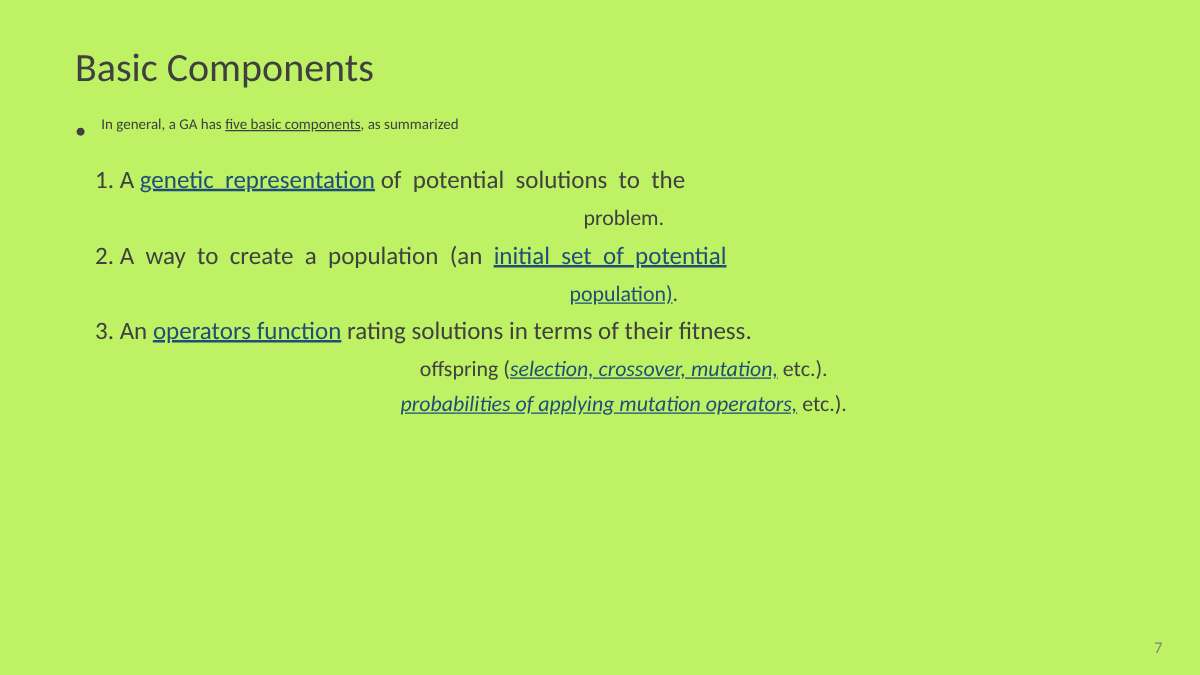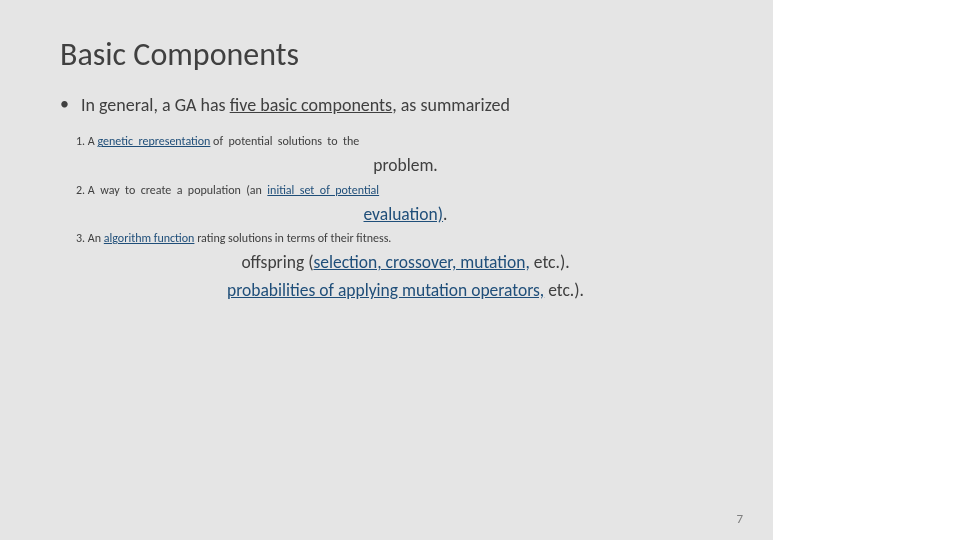--- a/index.html
+++ b/index.html
@@ -10,23 +10,23 @@
 
     body {
       width: 960px;
       height: 540px;
       background: #ffffff;
       font-family: 'Calibri', 'Segoe UI', Arial, sans-serif;
       overflow: hidden;
     }
 
     .slide {
-      width: 773px;
+      width: 960px;
       height: 540px;
-      background: #e5e5e5;
+      background: #bef264;
       padding: 36px 60px 30px 60px;
       position: relative;
     }
 
     .slide-title {
       font-size: 32px;
       font-weight: 300;
       color: #404040;
       margin-bottom: 18px;
       line-height: 1.2;
@@ -40,42 +40,43 @@
 
     .bullet-dot {
       color: #404040;
       font-size: 18px;
       margin-right: 12px;
       margin-top: 1px;
       flex-shrink: 0;
     }
 
     .bullet-text {
-      font-size: 18px;
+      font-size: 12px;
       color: #404040;
       line-height: 1.45;
     }
 
     .blue-italic-link {
       color: #1f4e79;
       text-decoration: underline;
+      font-style: italic;
       margin-top: 38px;
     }
 
     .dark-blue {
       color: #1f4e79;
     }
 
     .numbered-list {
       margin-left: 16px;
       margin-top: 4px;
     }
 
     .numbered-item {
-      font-size: 12px;
+      font-size: 20px;
       color: #404040;
       line-height: 1.5;
       margin-bottom: 2px;
     }
 
     .indent-line {
       margin-left: 22px;
       font-size: 17.5px;
       color: #404040;
       line-height: 1.5;
@@ -115,25 +116,25 @@
       <span>1.&nbsp;A <span class="dark-blue underline">genetic&nbsp;&nbsp;representation</span>&nbsp;of&nbsp;&nbsp;potential&nbsp;&nbsp;solutions&nbsp;&nbsp;to&nbsp;&nbsp;the</span>
     </div>
     <div class="indent-line">
       <span>problem.</span>
     </div>
 
     <div class="numbered-item">
       <span>2.&nbsp;A&nbsp;&nbsp;way&nbsp;&nbsp;to&nbsp;&nbsp;create&nbsp;&nbsp;a&nbsp;&nbsp;population&nbsp;&nbsp;(an&nbsp;&nbsp;<span class="dark-blue underline">initial&nbsp;&nbsp;set&nbsp;&nbsp;of&nbsp;&nbsp;potential</span></span>
     </div>
     <div class="indent-line">
-      <span class="dark-blue underline">evaluation)</span><span>.</span>
+      <span class="dark-blue underline">population)</span><span>.</span>
     </div>
 
     <div class="numbered-item">
-      <span>3.&nbsp;An <span class="dark-blue underline">algorithm function</span> rating solutions in terms of their fitness.</span>
+      <span>3.&nbsp;An <span class="dark-blue underline">operators function</span> rating solutions in terms of their fitness.</span>
     </div>
 
     <div class="indent-line">
       <span>offspring (<span class="blue-italic-link">selection, crossover, mutation,</span> etc.).</span>
     </div>
 
     <div class="indent-line">
       <span class="blue-italic-link">probabilities of applying mutation operators,</span><span> etc.).</span>
     </div>
 

